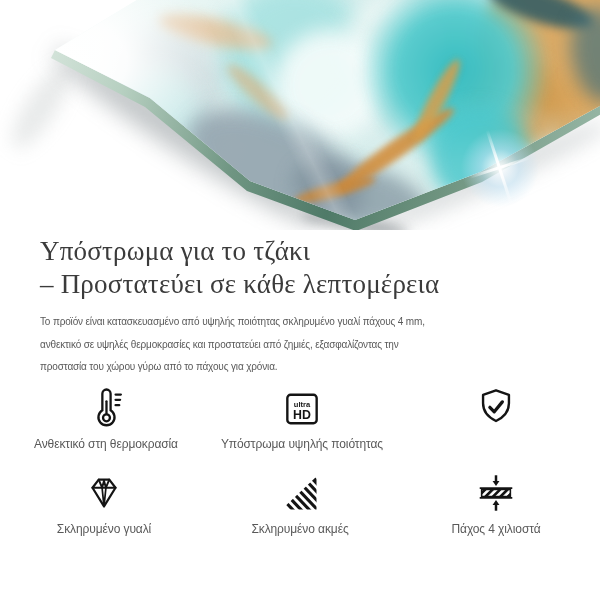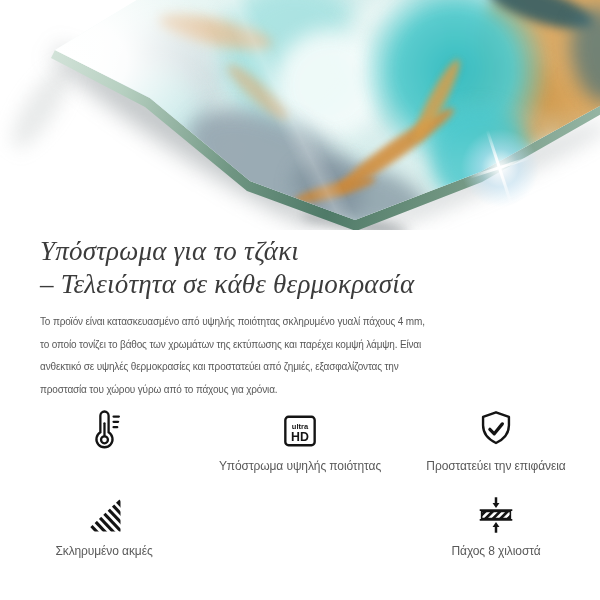--- a/index.html
+++ b/index.html
@@ -72,21 +72,21 @@
     background:radial-gradient(circle,rgba(255,255,255,.98) 0%,rgba(195,228,246,.55) 32%,rgba(195,228,246,0) 66%);}
   .sparkle .ray{position:absolute;background:linear-gradient(to bottom,transparent,#fff 45%,#fff 55%,transparent);}
   .sparkle .ray.v{left:40px;top:2px;width:3px;height:80px;}
   .sparkle .ray.h{left:10px;top:40px;width:64px;height:3px;
     background:linear-gradient(to right,transparent,#fff 45%,#fff 55%,transparent);}
 
   
   .content{padding:0 40px;}
   .title{margin:5px 0 0;font-family:"Liberation Serif","DejaVu Serif",serif;font-weight:400;
     font-size:27px;line-height:33px;color:var(--heading_color,#3b3b3b);letter-spacing:.2px;}
-  .title span{display:block;white-space:nowrap;font-style:italic;}
+  .title span{display:block;white-space:nowrap;}
   .desc{margin:10px 0 0;font-size:10px;line-height:22.5px;color:var(--text_color,#595959);
     letter-spacing:-.15px;}
   .desc span{display:block;white-space:nowrap;}
 
   .features{margin:5px -6px 0 -6px;color:var(--icon_color,#141414);}
   .frow{display:flex;justify-content:space-between;align-items:flex-start;}
   .frow + .frow{margin-top:18px;}
   .feature{display:flex;flex-direction:column;align-items:center;min-width:140px;}
   .icon-box{height:47px;display:flex;align-items:flex-end;justify-content:flex-start;}
   .icon{display:block;}
@@ -131,72 +131,82 @@
       <div class="glow"></div>
         <div class="ray v"></div>
         <div class="ray h"></div>
     </div>
   </div>
 
   <div class="content">
 
     <h1 class="title">
       <span>Υπόστρωμα για το τζάκι</span>
-      <span>– Τελειότητα σε κάθε θερμοκρασία</span>
+      <span>– Προστατεύει σε κάθε λεπτομέρεια</span>
     </h1>
 
     <p class="desc">
       <span>Το προϊόν είναι κατασκευασμένο από υψηλής ποιότητας σκληρυμένο γυαλί πάχους 4 mm,</span>
-      <span>το οποίο τονίζει το βάθος των χρωμάτων της εκτύπωσης και παρέχει κομψή λάμψη. Είναι</span>
       <span>ανθεκτικό σε υψηλές θερμοκρασίες και προστατεύει από ζημιές, εξασφαλίζοντας την</span>
       <span>προστασία του χώρου γύρω από το πάχους για χρόνια.</span>
     </p>
 
     <div class="features">
 
       <div class="frow">
 
         <div class="feature">
           <div class="icon-box">
             <svg class="icon" width="46" height="46" viewBox="0 0 48 48" fill="none" stroke="currentColor" stroke-width="2.4" stroke-linecap="round">
               <path d="M20.2 9a4.3 4.3 0 0 1 8.6 0v17.4a8.4 8.4 0 1 1-8.6 0Z"></path>
               <line x1="24.5" y1="17" x2="24.5" y2="30"></line>
               <circle cx="24.5" cy="34.3" r="3.6"></circle>
               <line x1="34" y1="10" x2="39.5" y2="10"></line>
               <line x1="34" y1="15.5" x2="38.7" y2="15.5"></line>
               <line x1="34" y1="21" x2="37.8" y2="21"></line>
             </svg>
           </div>
+          <div class="feature-label">Ανθεκτικό στη θερμοκρασία</div>
         </div>
 
         <div class="feature">
           <div class="icon-box">
             <svg class="icon" width="44" height="44" viewBox="0 0 48 48" fill="none" stroke="currentColor">
               <rect x="8" y="8.5" width="32" height="31" rx="3.5" stroke-width="2.6"></rect>
               <text x="24" y="21.5" font-size="8.2" font-weight="700" text-anchor="middle" fill="currentColor" stroke="none">ultra</text>
               <text x="24" y="34.5" font-size="13.5" font-weight="800" text-anchor="middle" fill="currentColor" stroke="none">HD</text>
             </svg>
           </div>
           <div class="feature-label">Υπόστρωμα υψηλής ποιότητας</div>
         </div>
 
         <div class="feature">
           <div class="icon-box">
             <svg class="icon" width="46" height="46" viewBox="0 0 48 48" fill="none" stroke="currentColor" stroke-linejoin="round" stroke-linecap="round">
               <path stroke-width="2.5" d="M24 5.5l13.5 4.7v8.9c0 8.7-5.6 14.7-13.5 18.5-7.9-3.8-13.5-9.8-13.5-18.5v-8.9Z"></path>
               <path stroke-width="3.4" d="M17.6 23.3l4.6 4.7 8.4-10.4"></path>
             </svg>
           </div>
-          <div class="feature-label">Προστατεύει την επιφάνεια</div>
         </div>
 
       </div>
 
       <div class="frow">
 
+        <div class="feature">
+          <div class="icon-box">
+            <svg class="icon" width="46" height="46" viewBox="0 0 48 48" fill="none" stroke="currentColor" stroke-width="2.3" stroke-linejoin="round" stroke-linecap="round">
+              <path d="M12 18.5L18.5 10h11L36 18.5 24 38Z"></path>
+              <path d="M12 18.5h24"></path>
+              <path d="M18.5 10l3.5 8.5L24 11.2l2 7.3L29.5 10" stroke-width="2"></path>
+              <path d="M22 18.5L24 38M26 18.5L24 38" stroke-width="1.8"></path>
+            </svg>
+          </div>
+          <div class="feature-label">Σκληρυμένο γυαλί</div>
+        </div>
 
         <div class="feature">
           <div class="icon-box">
             <svg class="icon" width="44" height="44" viewBox="0 0 48 48" fill="none" stroke="currentColor">
               <defs>
                   <clipPath id="tri">
                     <path d="M4 41L42 41 42 5Z"></path>
                   </clipPath>
                 </defs>
               <g clip-path="url(#tri)">
@@ -225,19 +235,19 @@
               </defs>
               <line x1="7" y1="19" x2="41" y2="19" stroke-width="1.8"></line>
               <rect x="9" y="20.3" width="30" height="7.4" fill="url(#hatch)" stroke-width="1.6"></rect>
               <line x1="7" y1="29" x2="41" y2="29" stroke-width="1.8"></line>
               <line x1="24" y1="5.5" x2="24" y2="12.5" stroke-width="2.6"></line>
               <path d="M20.4 11.6l3.6 5.2 3.6-5.2Z" fill="#141414" stroke="none"></path>
               <line x1="24" y1="42.5" x2="24" y2="35.5" stroke-width="2.6"></line>
               <path d="M20.4 36.4l3.6-5.2 3.6 5.2Z" fill="#141414" stroke="none"></path>
             </svg>
           </div>
-          <div class="feature-label">Πάχος 8 χιλιοστά</div>
+          <div class="feature-label">Πάχος 4 χιλιοστά</div>
         </div>
 
       </div>
     </div>
   </div>
 </div>
 
 </body></html>

